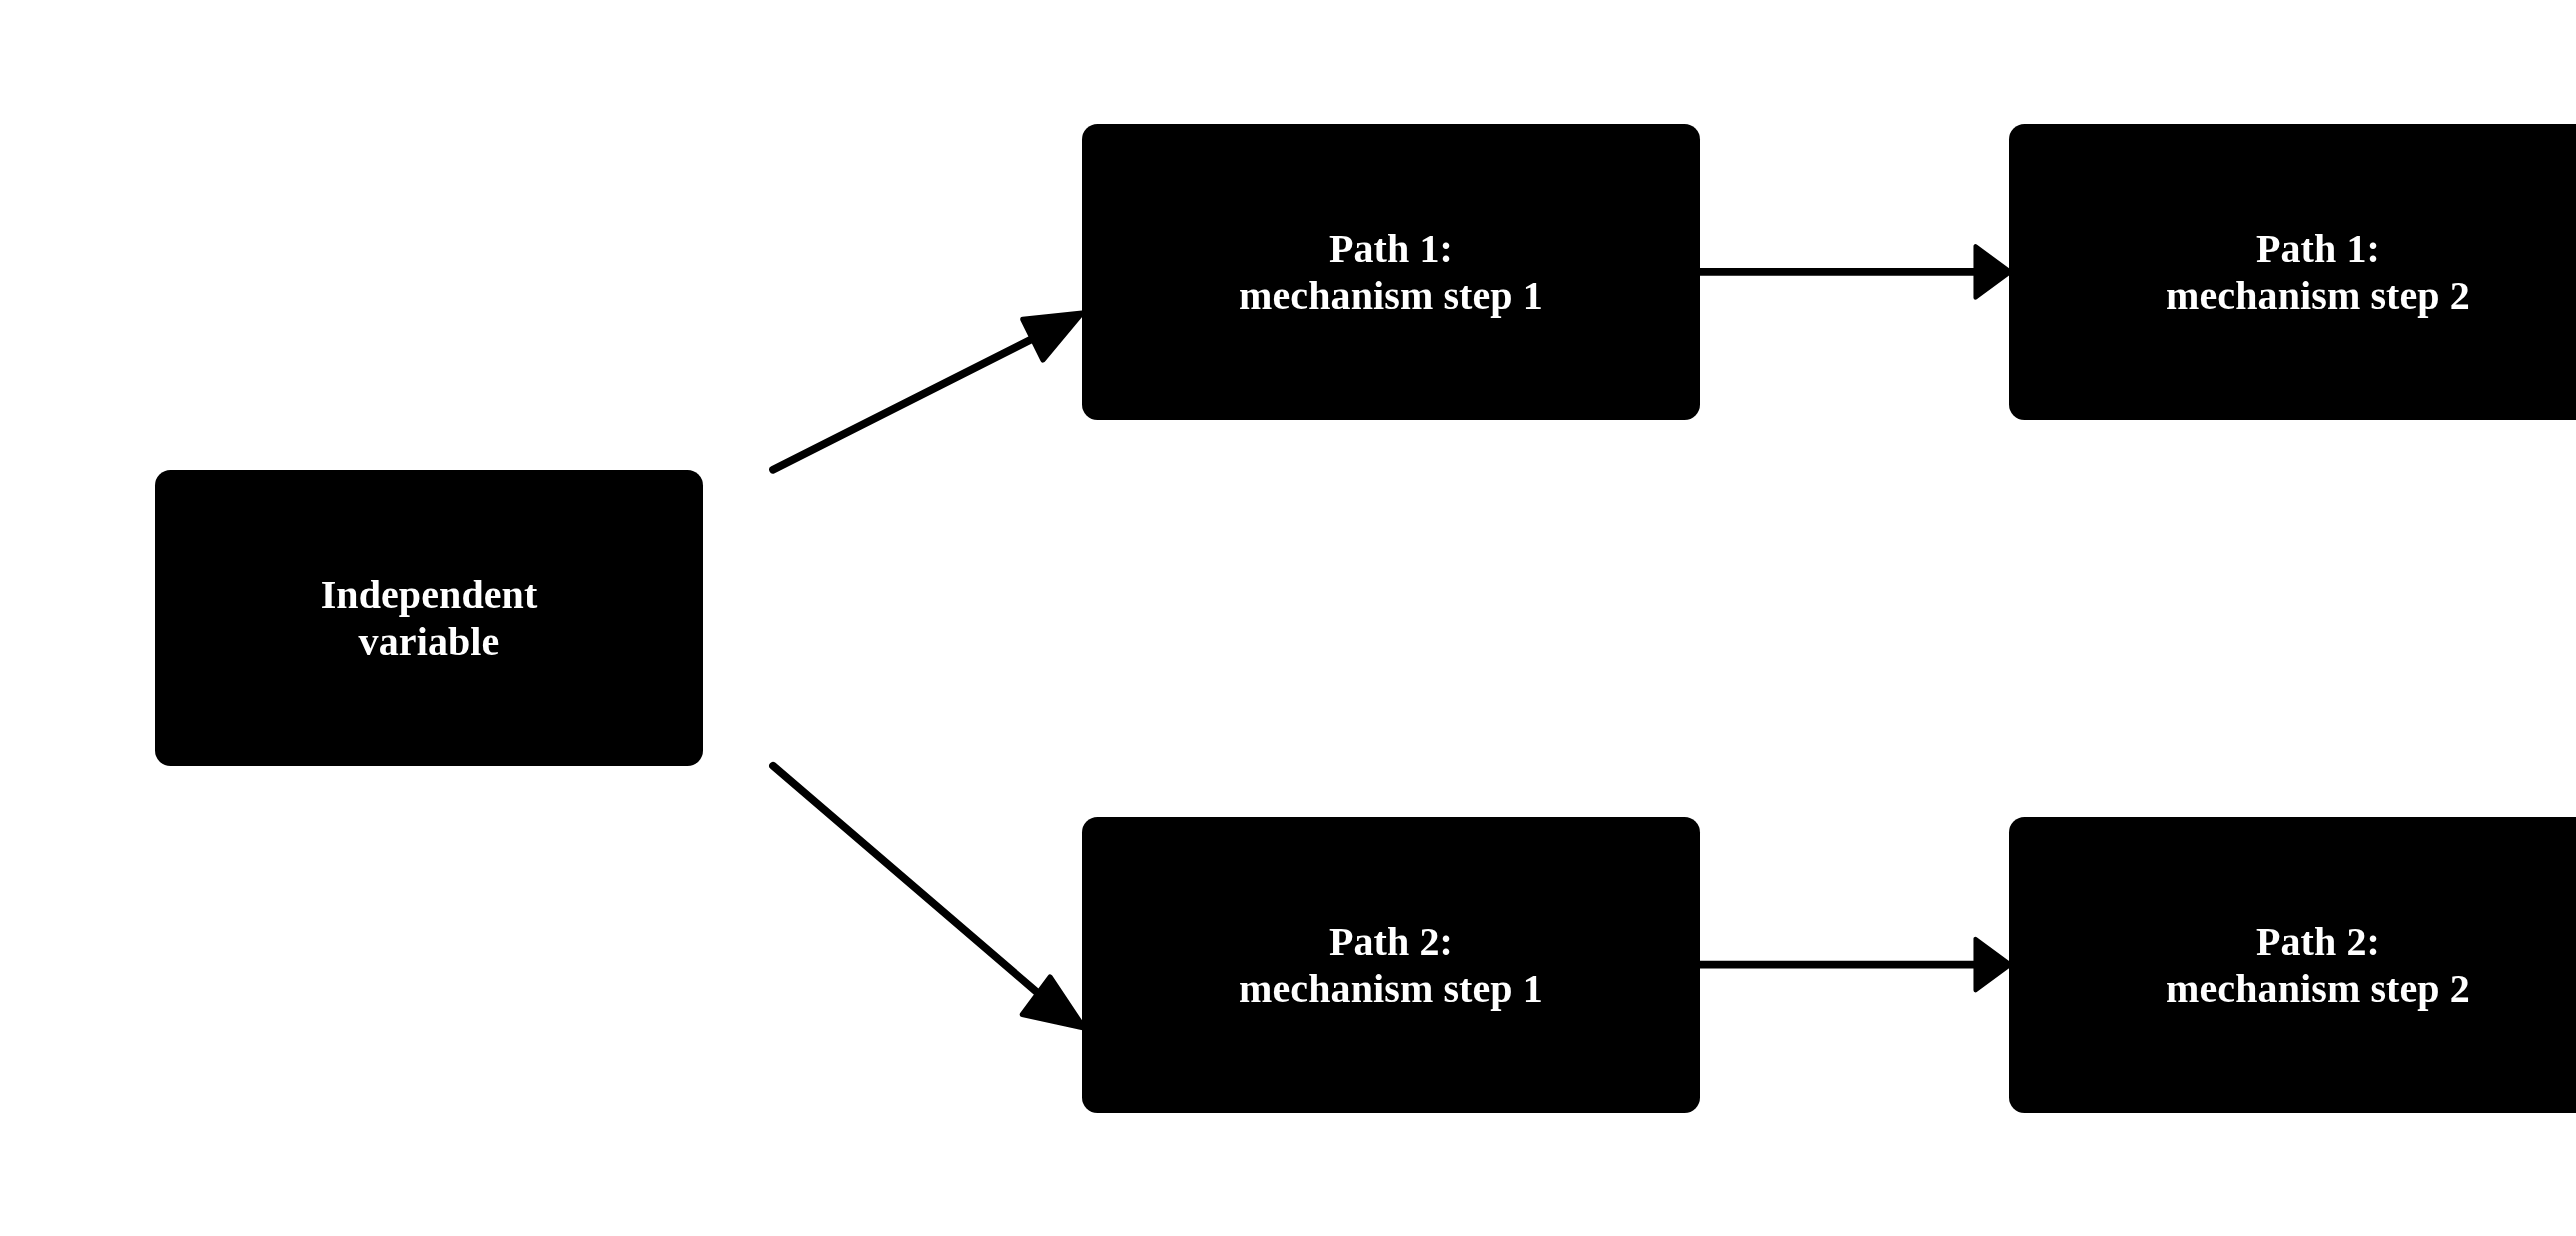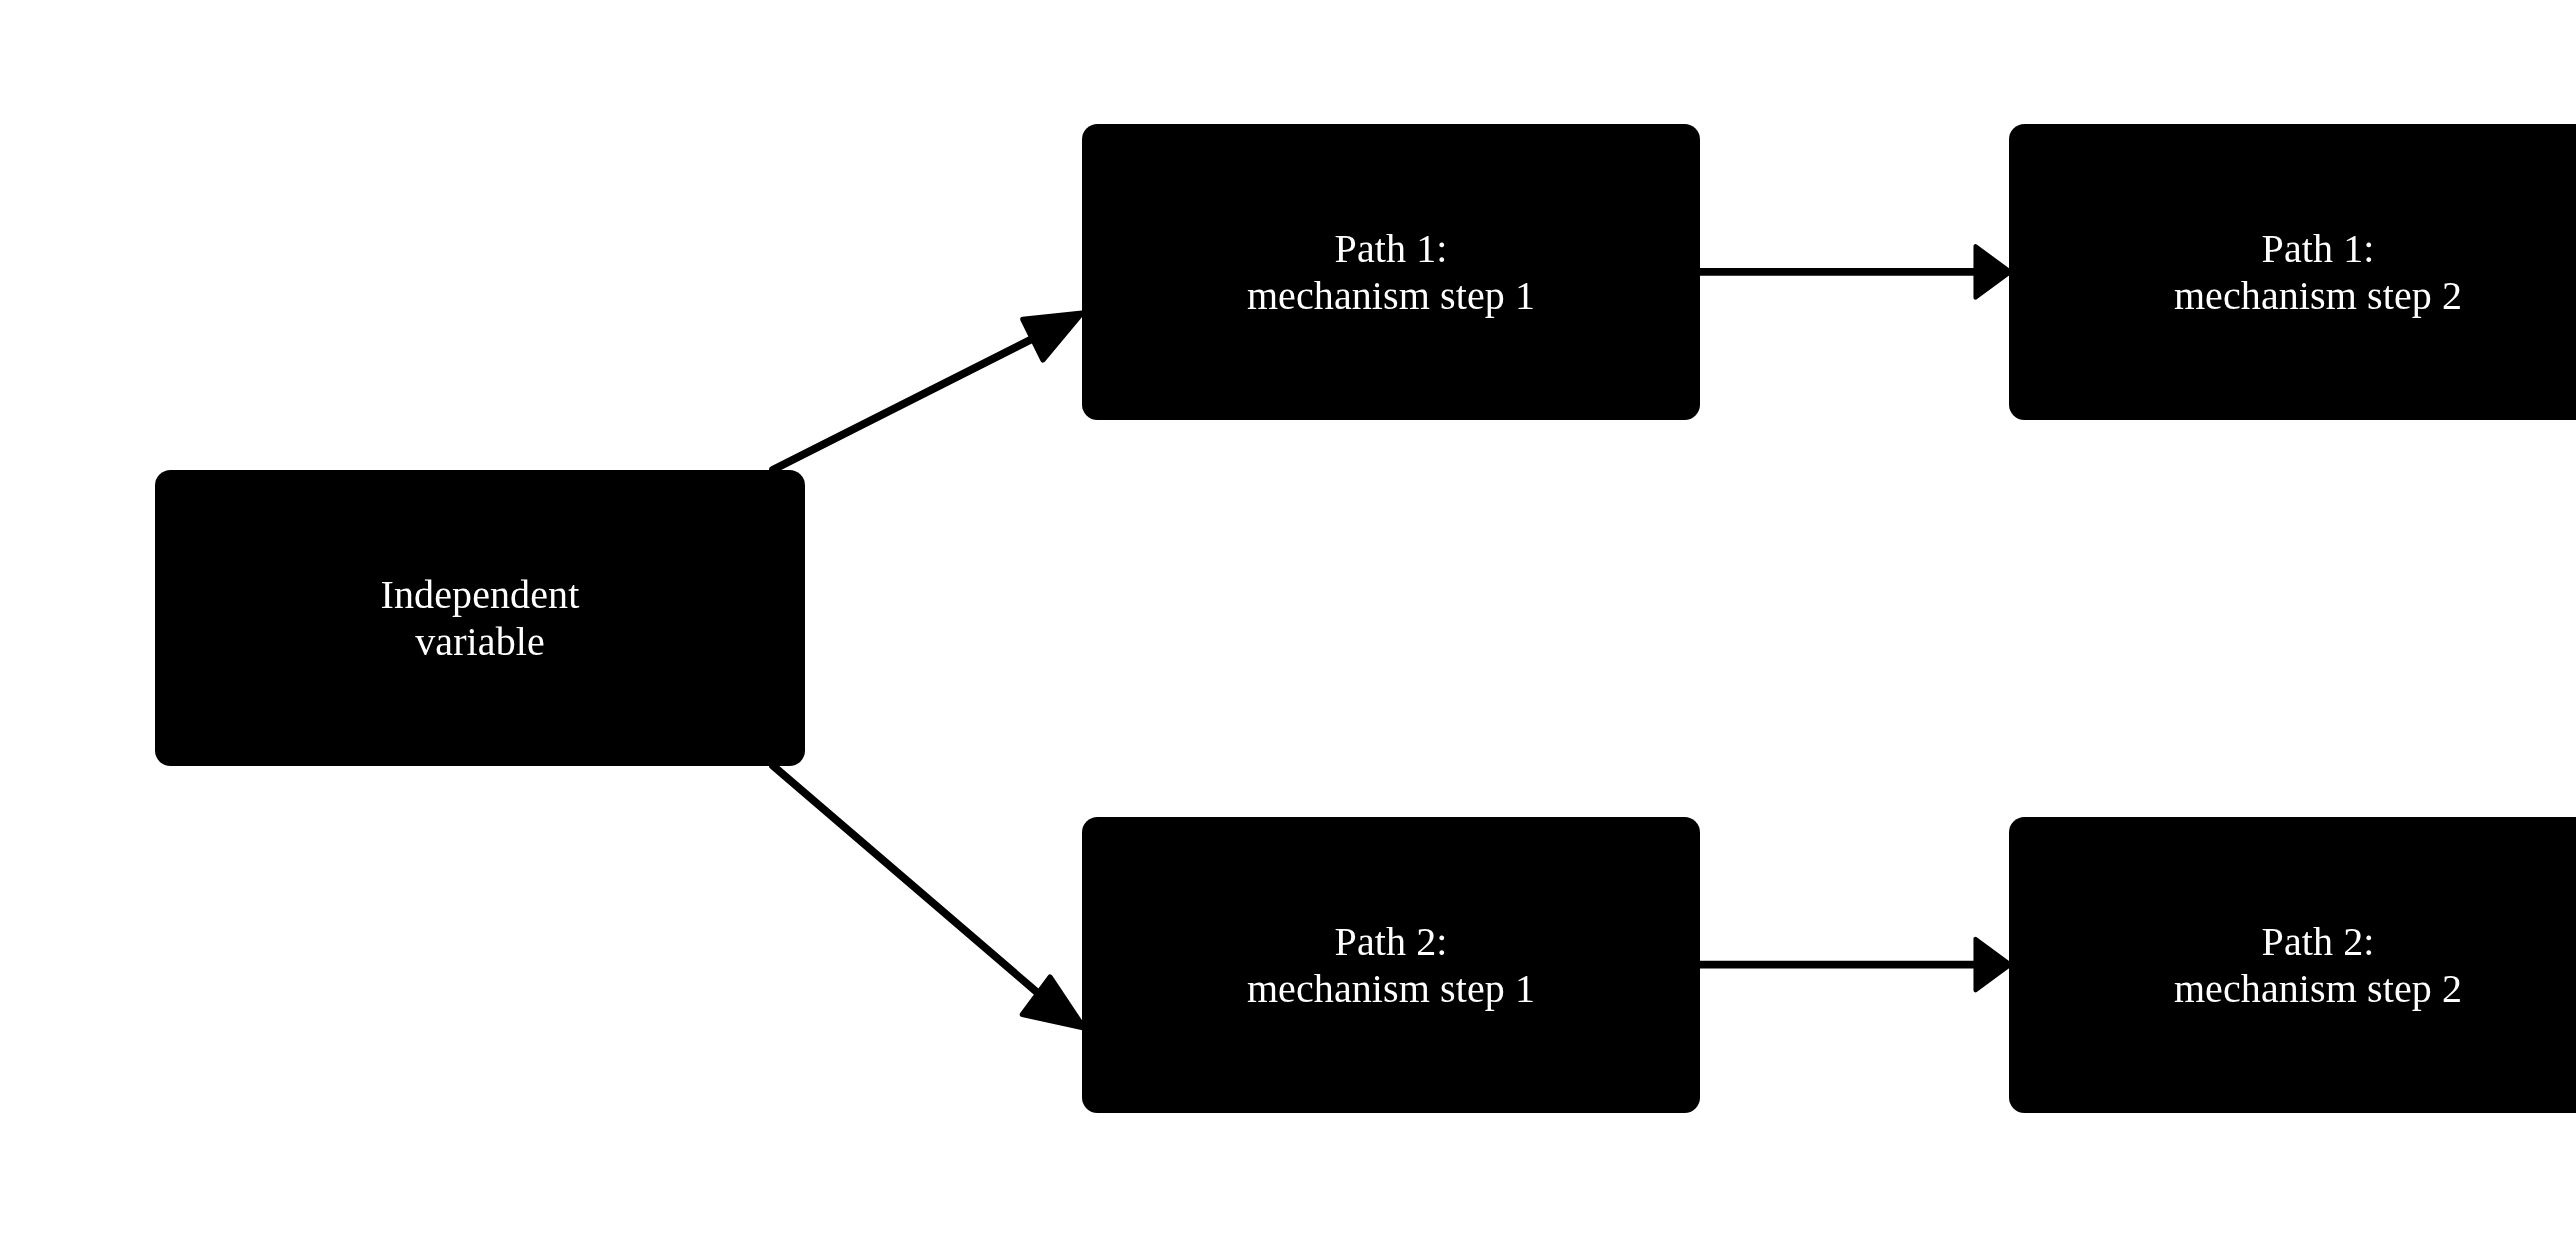--- a/index.html
+++ b/index.html
@@ -34,21 +34,21 @@
     display: flex;
     flex-direction: column;
     align-items: center;
     justify-content: center;
     background: #000000;
     color: #ffffff;
     border-radius: 15.5px;
     text-align: center;
     line-height: 1.18;
     font-size: 40px;
-    font-weight: normal;
+    font-weight: bold;
     letter-spacing: 0.1px;
     z-index: 2;
   }
   .node .line {
     display: block;
     white-space: nowrap;
   }
 </style>
 </head>
 <body>
@@ -82,21 +82,21 @@
       <polygon points="3903,1873 3835,1823 3835,1923" fill="#000000" stroke="#000000" stroke-width="8" stroke-linejoin="round"></polygon>
     </g>
 
     <g>
       <line x1="5100" y1="1873" x2="5660" y2="1512" stroke="#000000" stroke-width="15" stroke-linecap="round"></line>
       <polygon points="5710,1480 5588,1500 5637,1580" fill="#000000" stroke="#000000" stroke-width="10" stroke-linejoin="round"></polygon>
     </g>
 
   </svg>
 
-  <div class="node" style="left:155px; top:470px; width:650px; height:296px;">
+  <div class="node" style="left:155px; top:470px; width:548px; height:296px;">
     <span class="line">Independent</span>
     <span class="line">variable</span>
   </div>
 
   <div class="node" style="left:1082px; top:124px; width:618px; height:296px;">
     <span class="line">Path 1:</span>
     <span class="line">mechanism step 1</span>
   </div>
 
   <div class="node" style="left:2009px; top:124px; width:618px; height:296px;">

